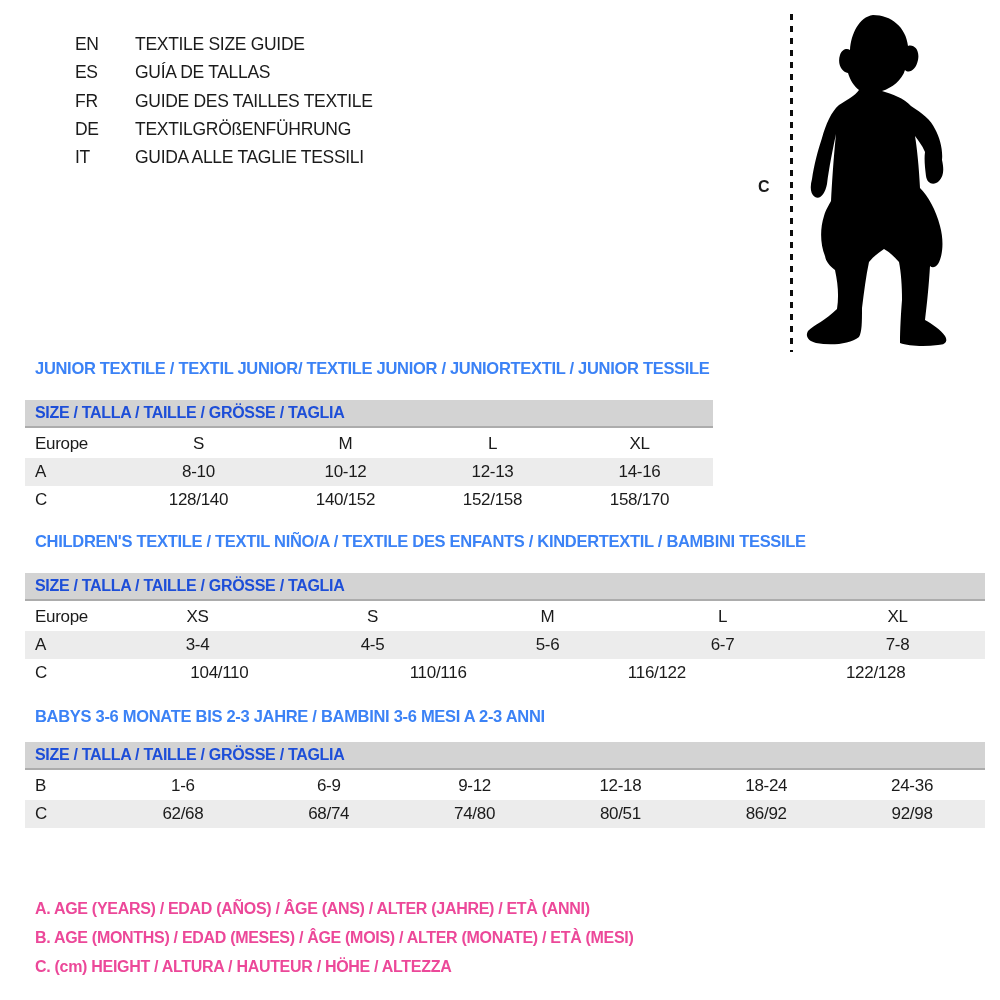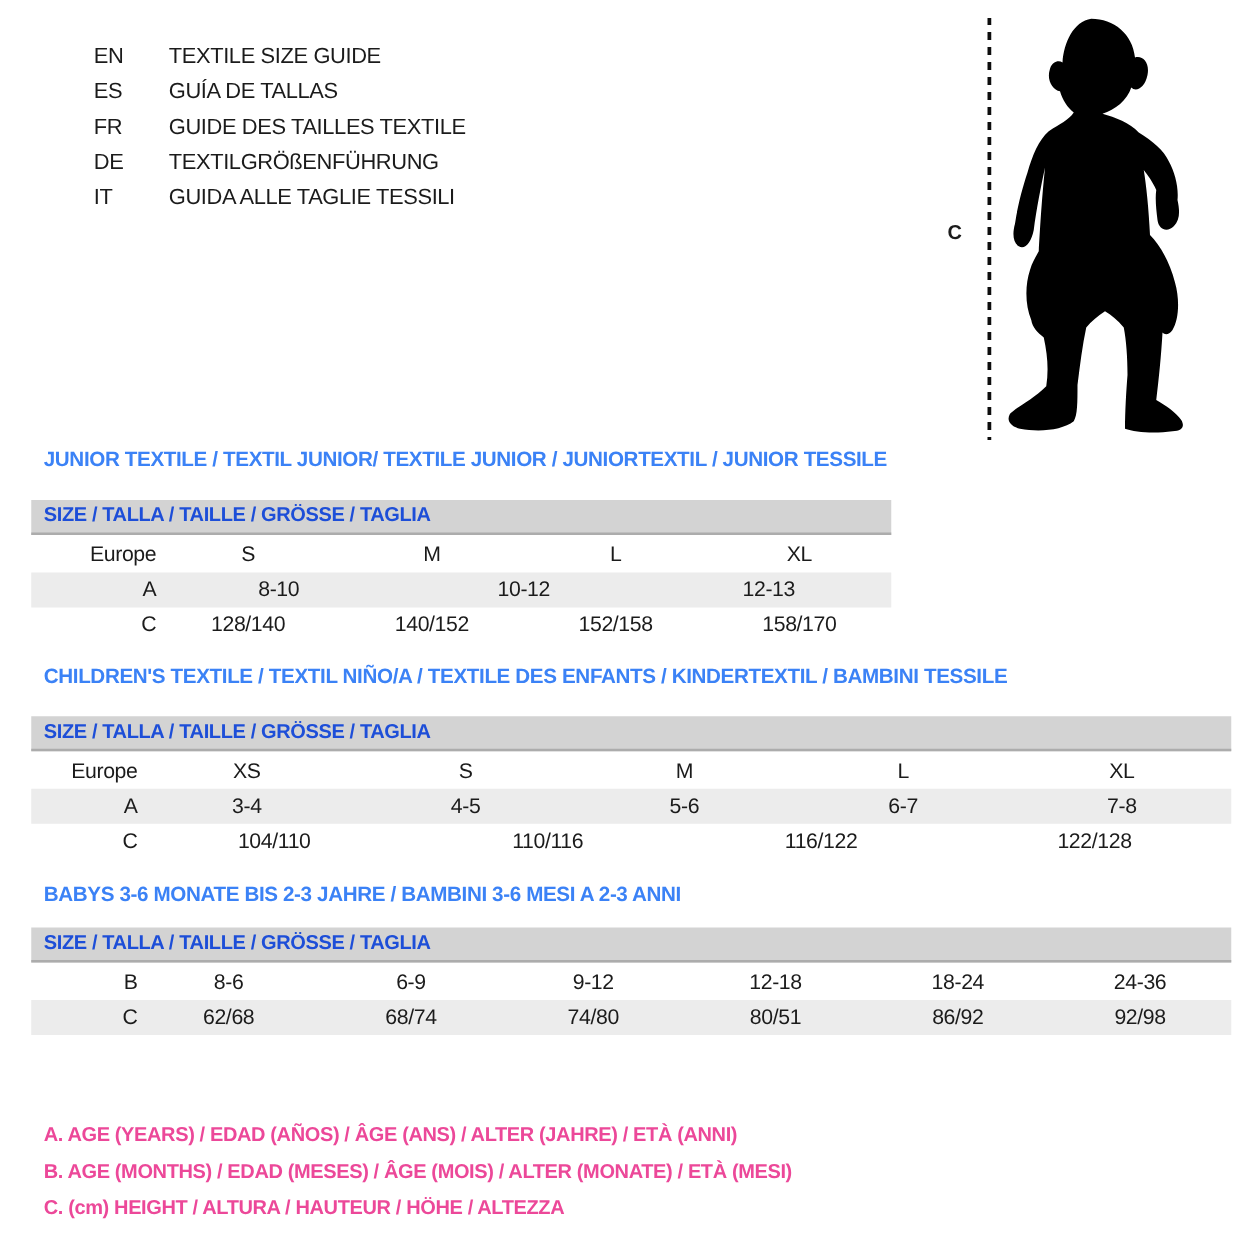--- a/index.html
+++ b/index.html
@@ -29,21 +29,21 @@
   .sec3{top:702px;width:960px;}
   .sec-title{padding-left:10px;font-weight:700;font-size:16.5px;line-height:20px;color:#3b82f6;}
   .sec3 .sec-title{line-height:28px;}
   .band{margin-top:22px;height:28px;box-sizing:border-box;line-height:25px;
     background:var(--band-bg);border-bottom:2px solid var(--band-border);
     font-weight:700;font-size:16px;color:#1d4ed8;padding-left:10px;}
   .sec3 .band{margin-top:12px;}
   .tbl{margin-top:2px;font-size:17px;}
   .trow{display:flex;height:28px;line-height:28px;}
   .trow.shaded{background:var(--row-shaded);}
-  .tlabel{padding-left:10px;text-align:right;}
+  .tlabel{padding-left:10px;}
   .sec1 .tlabel{width:90px;}
   .sec2 .tlabel,.sec3 .tlabel{width:75px;}
   .tcell{flex:1;text-align:center;}
 
   
   .notes{position:absolute;left:35px;top:894px;font-weight:700;font-size:16px;line-height:29px;color:#ec4899;}
 </style>
 </head>
 <body>
 
@@ -125,20 +125,21 @@
       <span class="tcell">S</span>
       <span class="tcell">M</span>
       <span class="tcell">L</span>
       <span class="tcell">XL</span>
     </div>
     <div class="trow shaded">
       <span class="tlabel">A</span>
       <span class="tcell">8-10</span>
       <span class="tcell">10-12</span>
       <span class="tcell">12-13</span>
+      <span class="tcell">14-16</span>
     </div>
     <div class="trow">
       <span class="tlabel">C</span>
       <span class="tcell">128/140</span>
       <span class="tcell">140/152</span>
       <span class="tcell">152/158</span>
       <span class="tcell">158/170</span>
     </div>
   </div>
 </section>
@@ -172,21 +173,21 @@
     </div>
   </div>
 </section>
 
 <section class="sec sec3">
   <div class="sec-title">BABYS 3-6 MONATE BIS 2-3 JAHRE / BAMBINI 3-6 MESI A 2-3 ANNI</div>
   <div class="band">SIZE / TALLA / TAILLE / GRÖSSE / TAGLIA</div>
   <div class="tbl">
     <div class="trow">
       <span class="tlabel">B</span>
-      <span class="tcell">8-6</span>
+      <span class="tcell">1-6</span>
       <span class="tcell">6-9</span>
       <span class="tcell">9-12</span>
       <span class="tcell">12-18</span>
       <span class="tcell">18-24</span>
       <span class="tcell">24-36</span>
     </div>
     <div class="trow shaded">
       <span class="tlabel">C</span>
       <span class="tcell">62/68</span>
       <span class="tcell">68/74</span>

